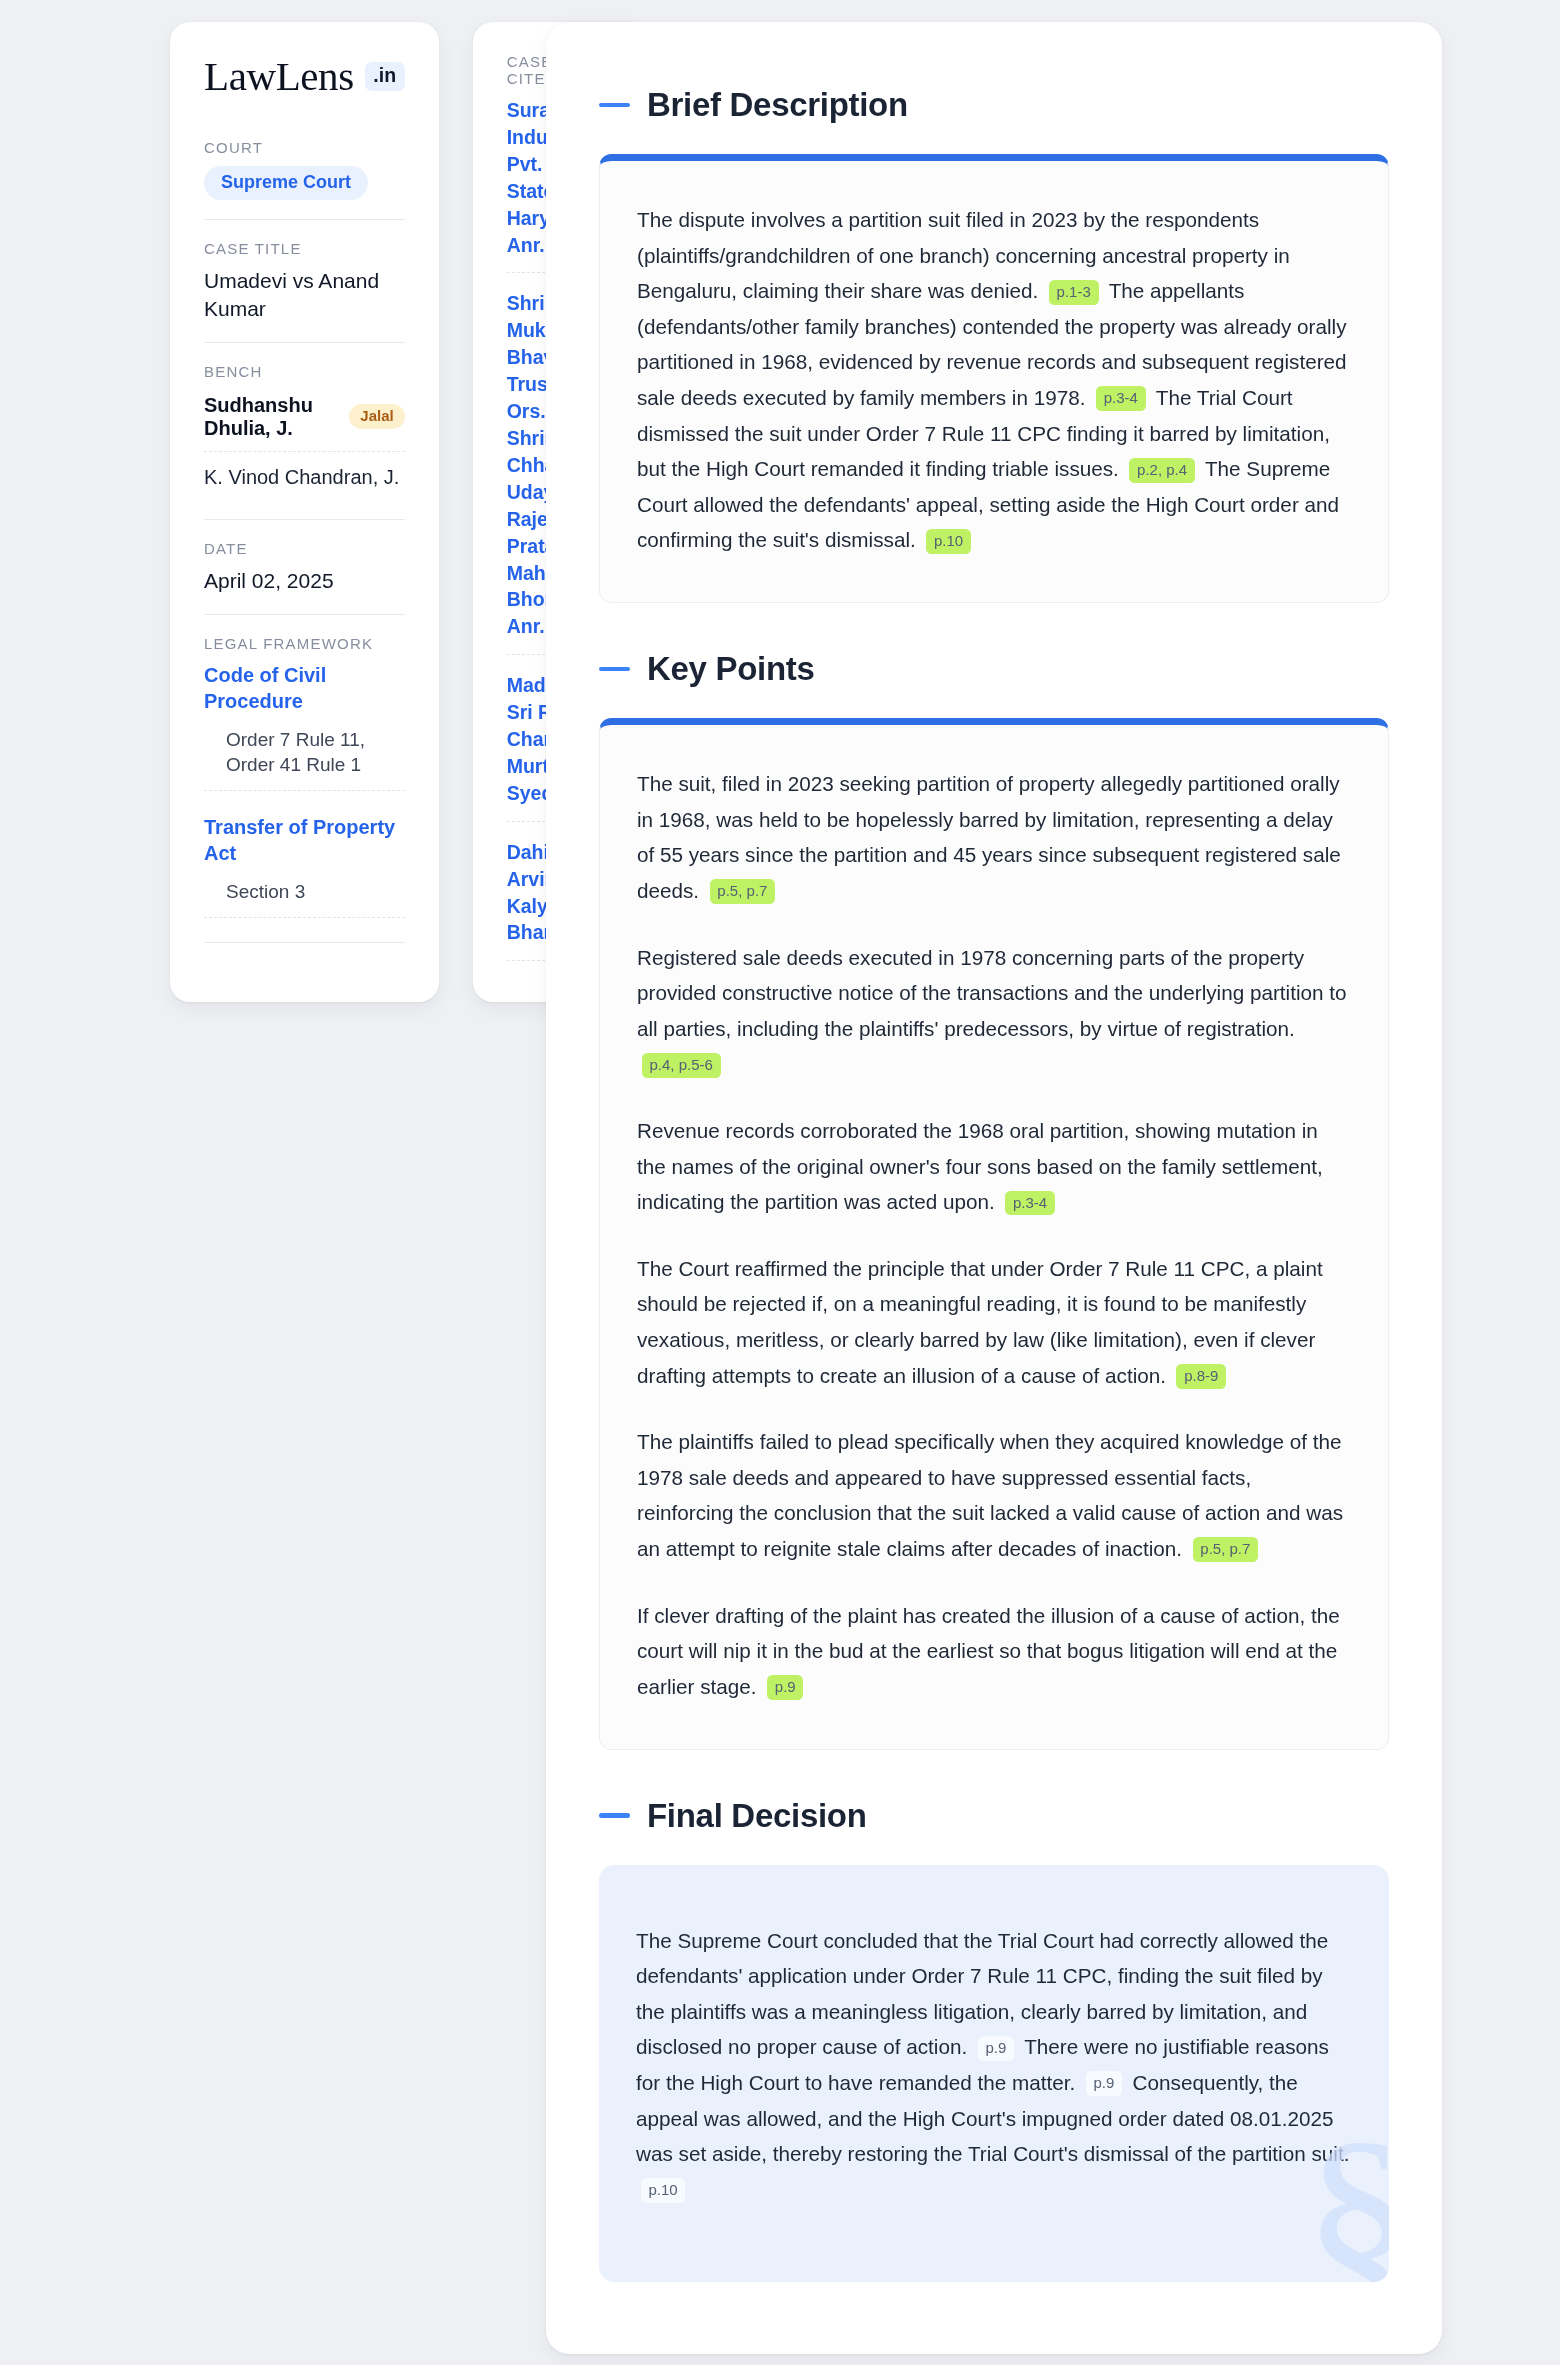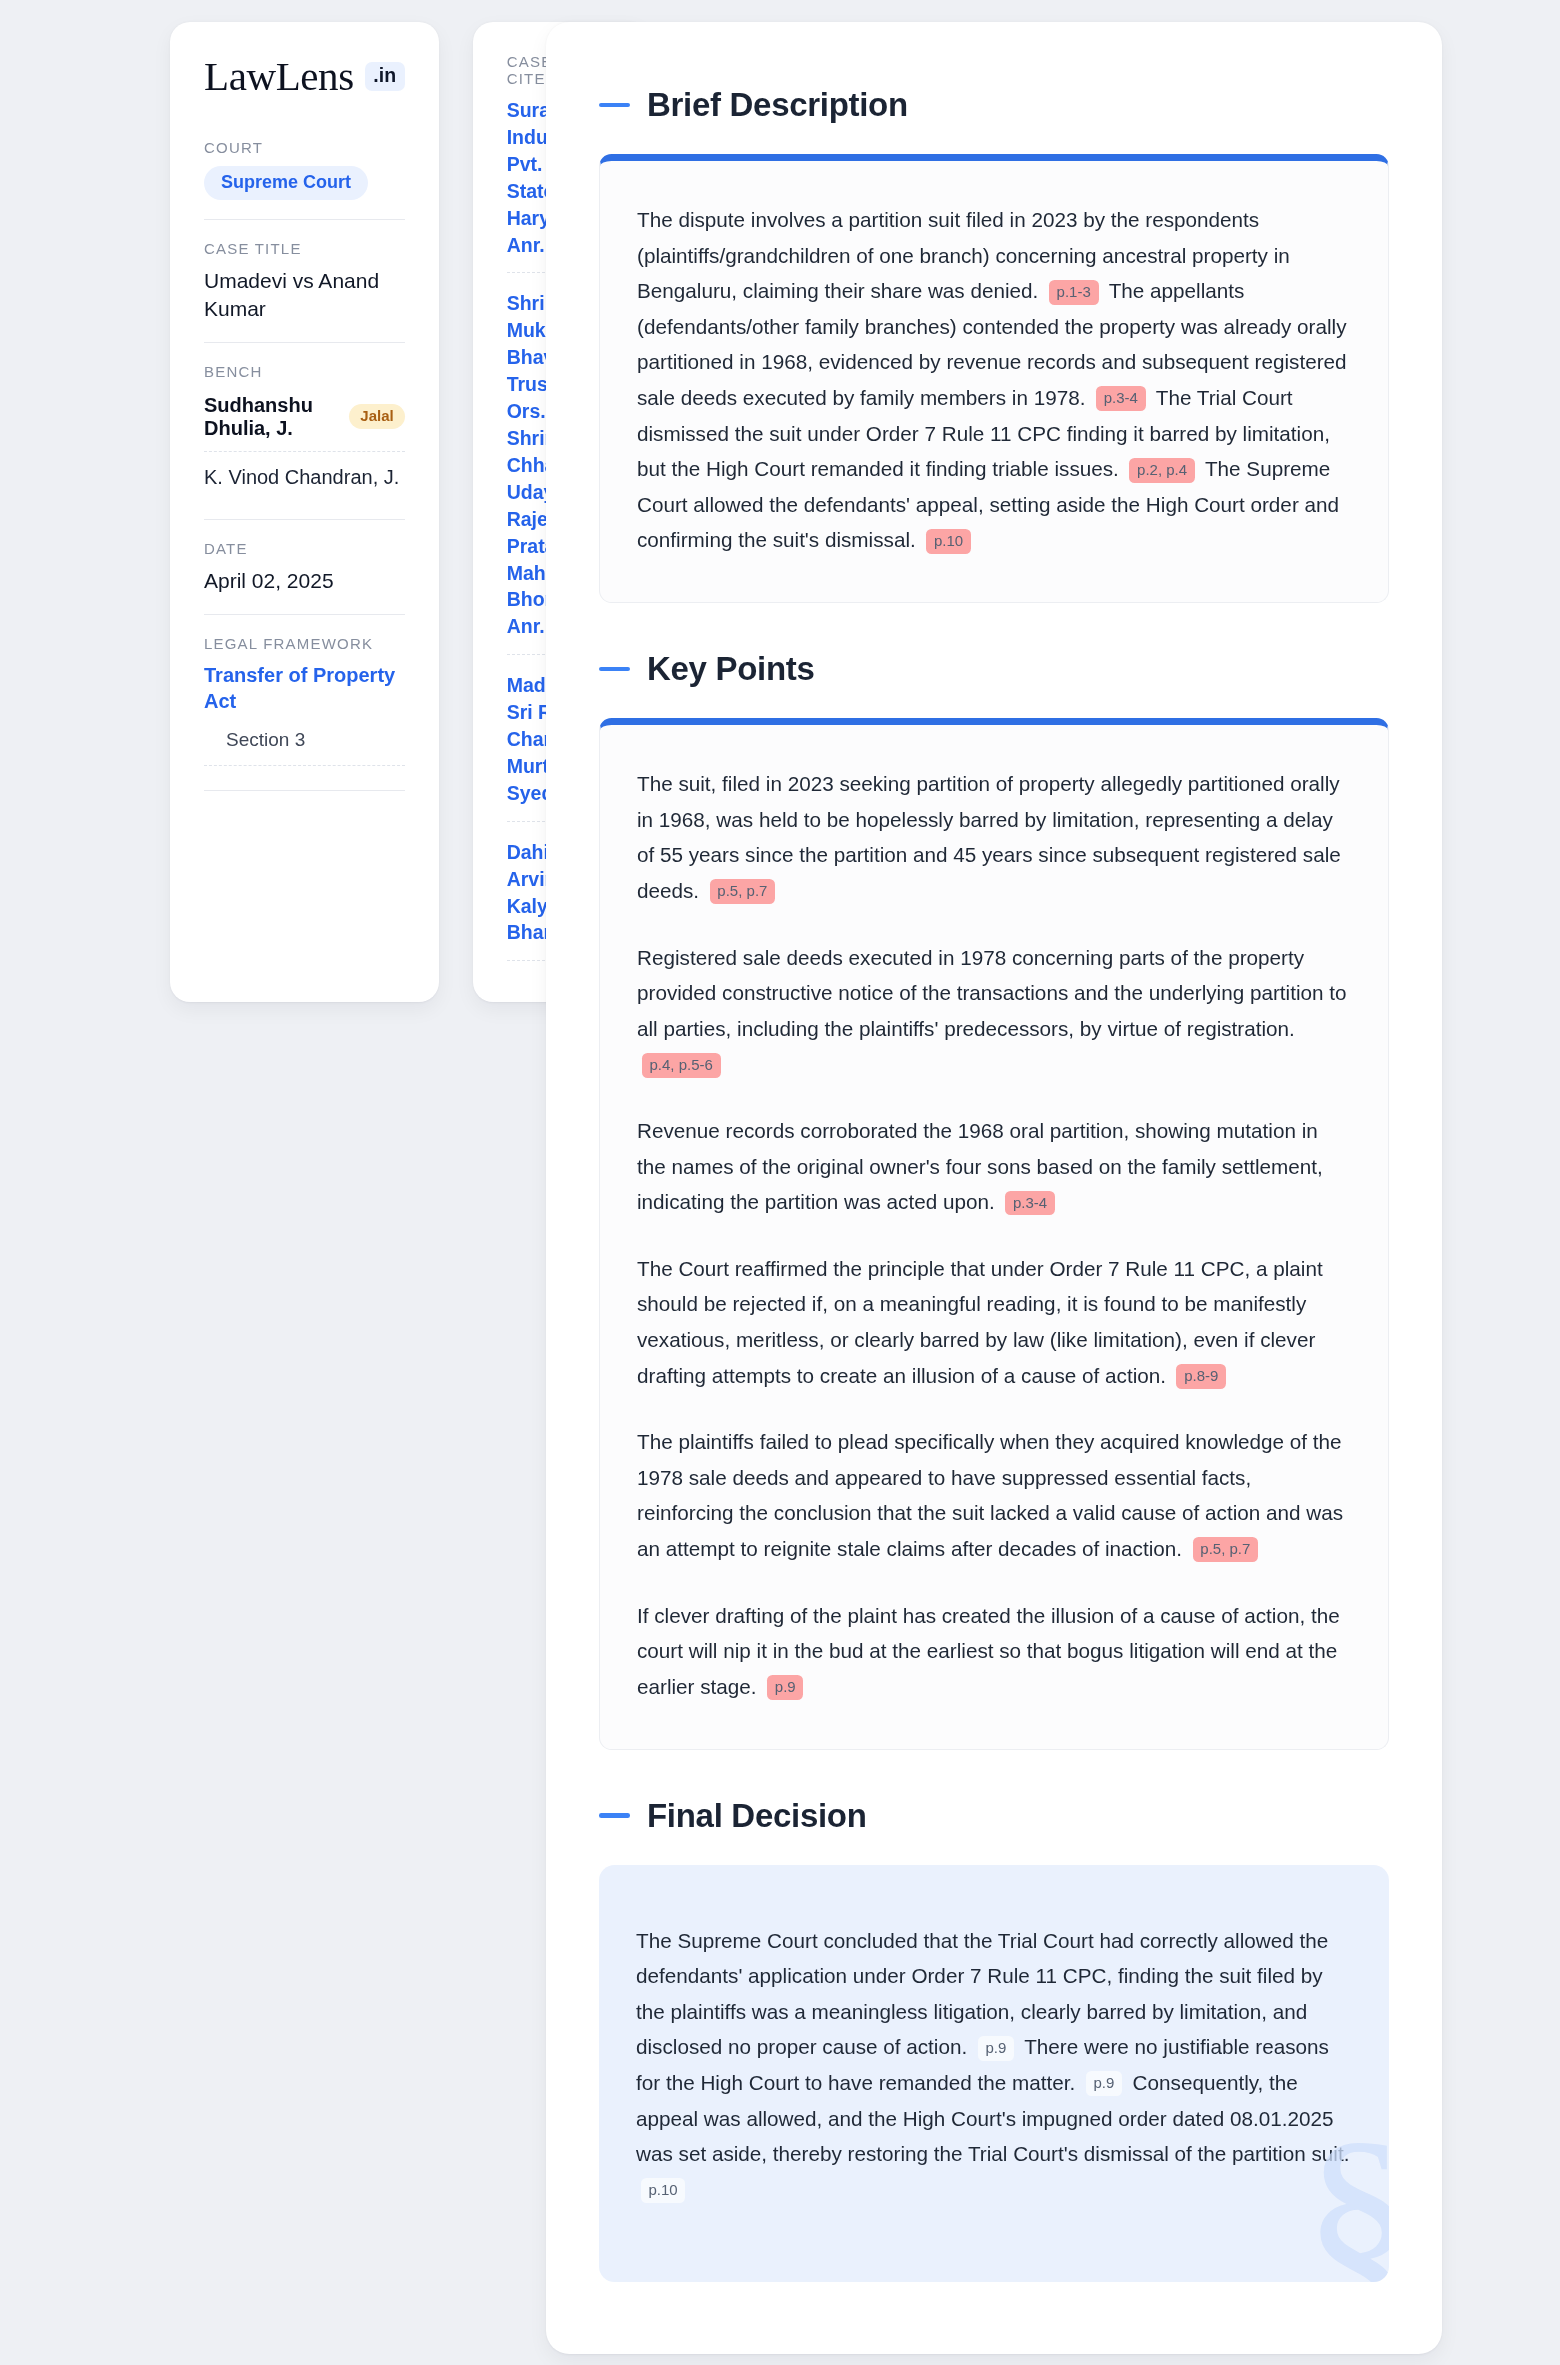--- a/index.html
+++ b/index.html
@@ -200,21 +200,21 @@
     font-size: 20.7px;
     line-height: 1.72;
     color: #1f2836;
     margin-bottom: 31px;
   }
   .para:last-child { margin-bottom: 0; }
   .content-card.decision .para { margin-bottom: 0; }
 
   .cite {
     display: inline-block;
-    background: #fca5a5;
+    background: #bef264;
     color: #5b6舒;
     color: #566173;
     font-size: 15px;
     border-radius: 5.5px;
     padding: 3.1px 7.8px 3.9px 7.8px;
     margin: 0 4.7px;
     line-height: 1.2;
     vertical-align: 1.6px;
     white-space: nowrap;
   }
@@ -272,20 +272,24 @@
       </div>
 
       <div class="meta-block">
         <div class="meta-label">DATE</div>
         <div class="meta-value">April 02, 2025</div>
       </div>
 
       <div class="meta-block">
         <div class="meta-label">LEGAL FRAMEWORK</div>
 
+        <div class="fw-group">
+          <div class="fw-act">Code of Civil Procedure</div>
+          <div class="fw-prov">Order 7 Rule 11, Order 41 Rule 1</div>
+        </div>
 
         <div class="fw-group">
           <div class="fw-act">Transfer of Property Act</div>
           <div class="fw-prov">Section 3</div>
         </div>
 
         <div class="fw-tail"></div>
       </div>
 
     </div>

